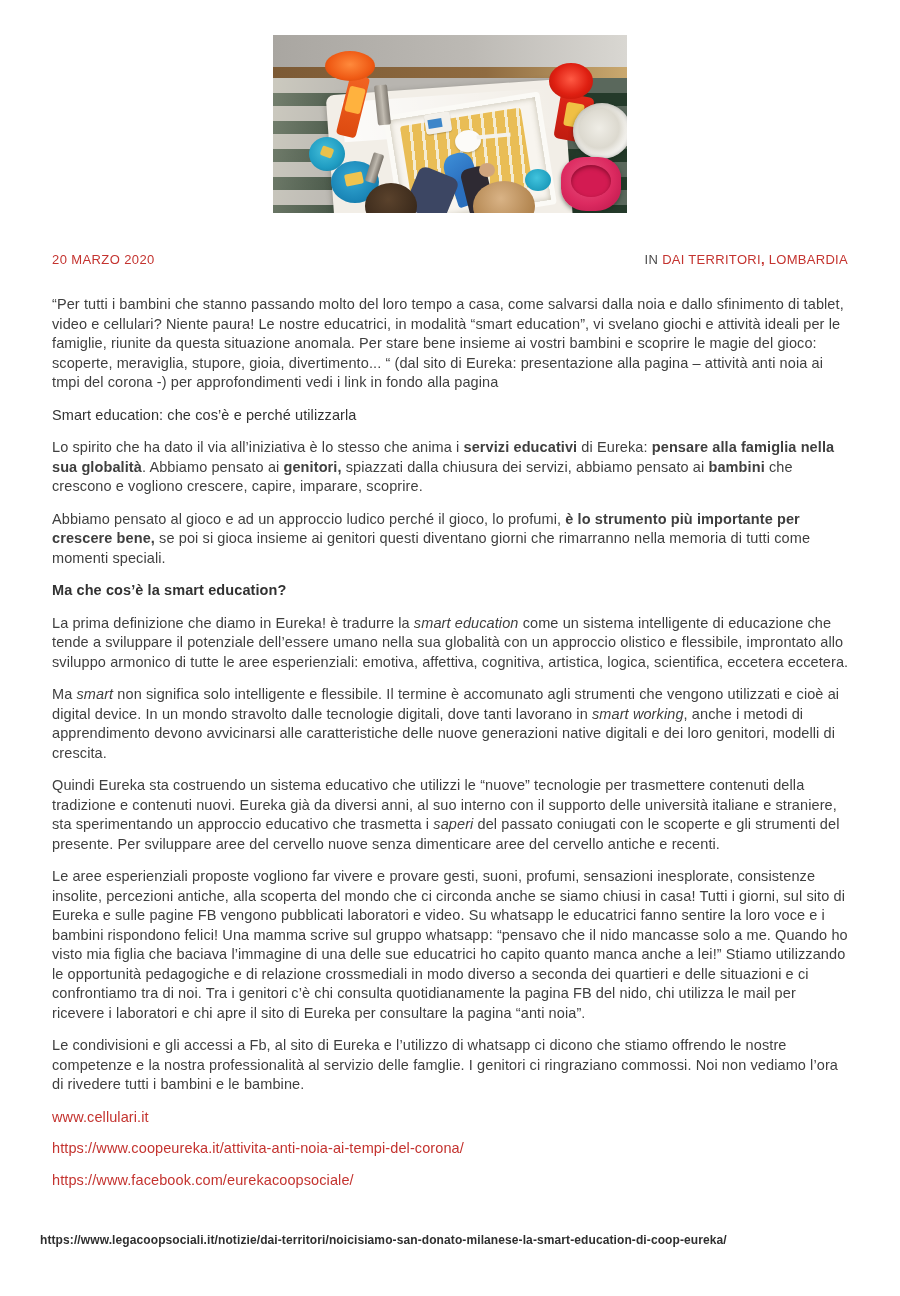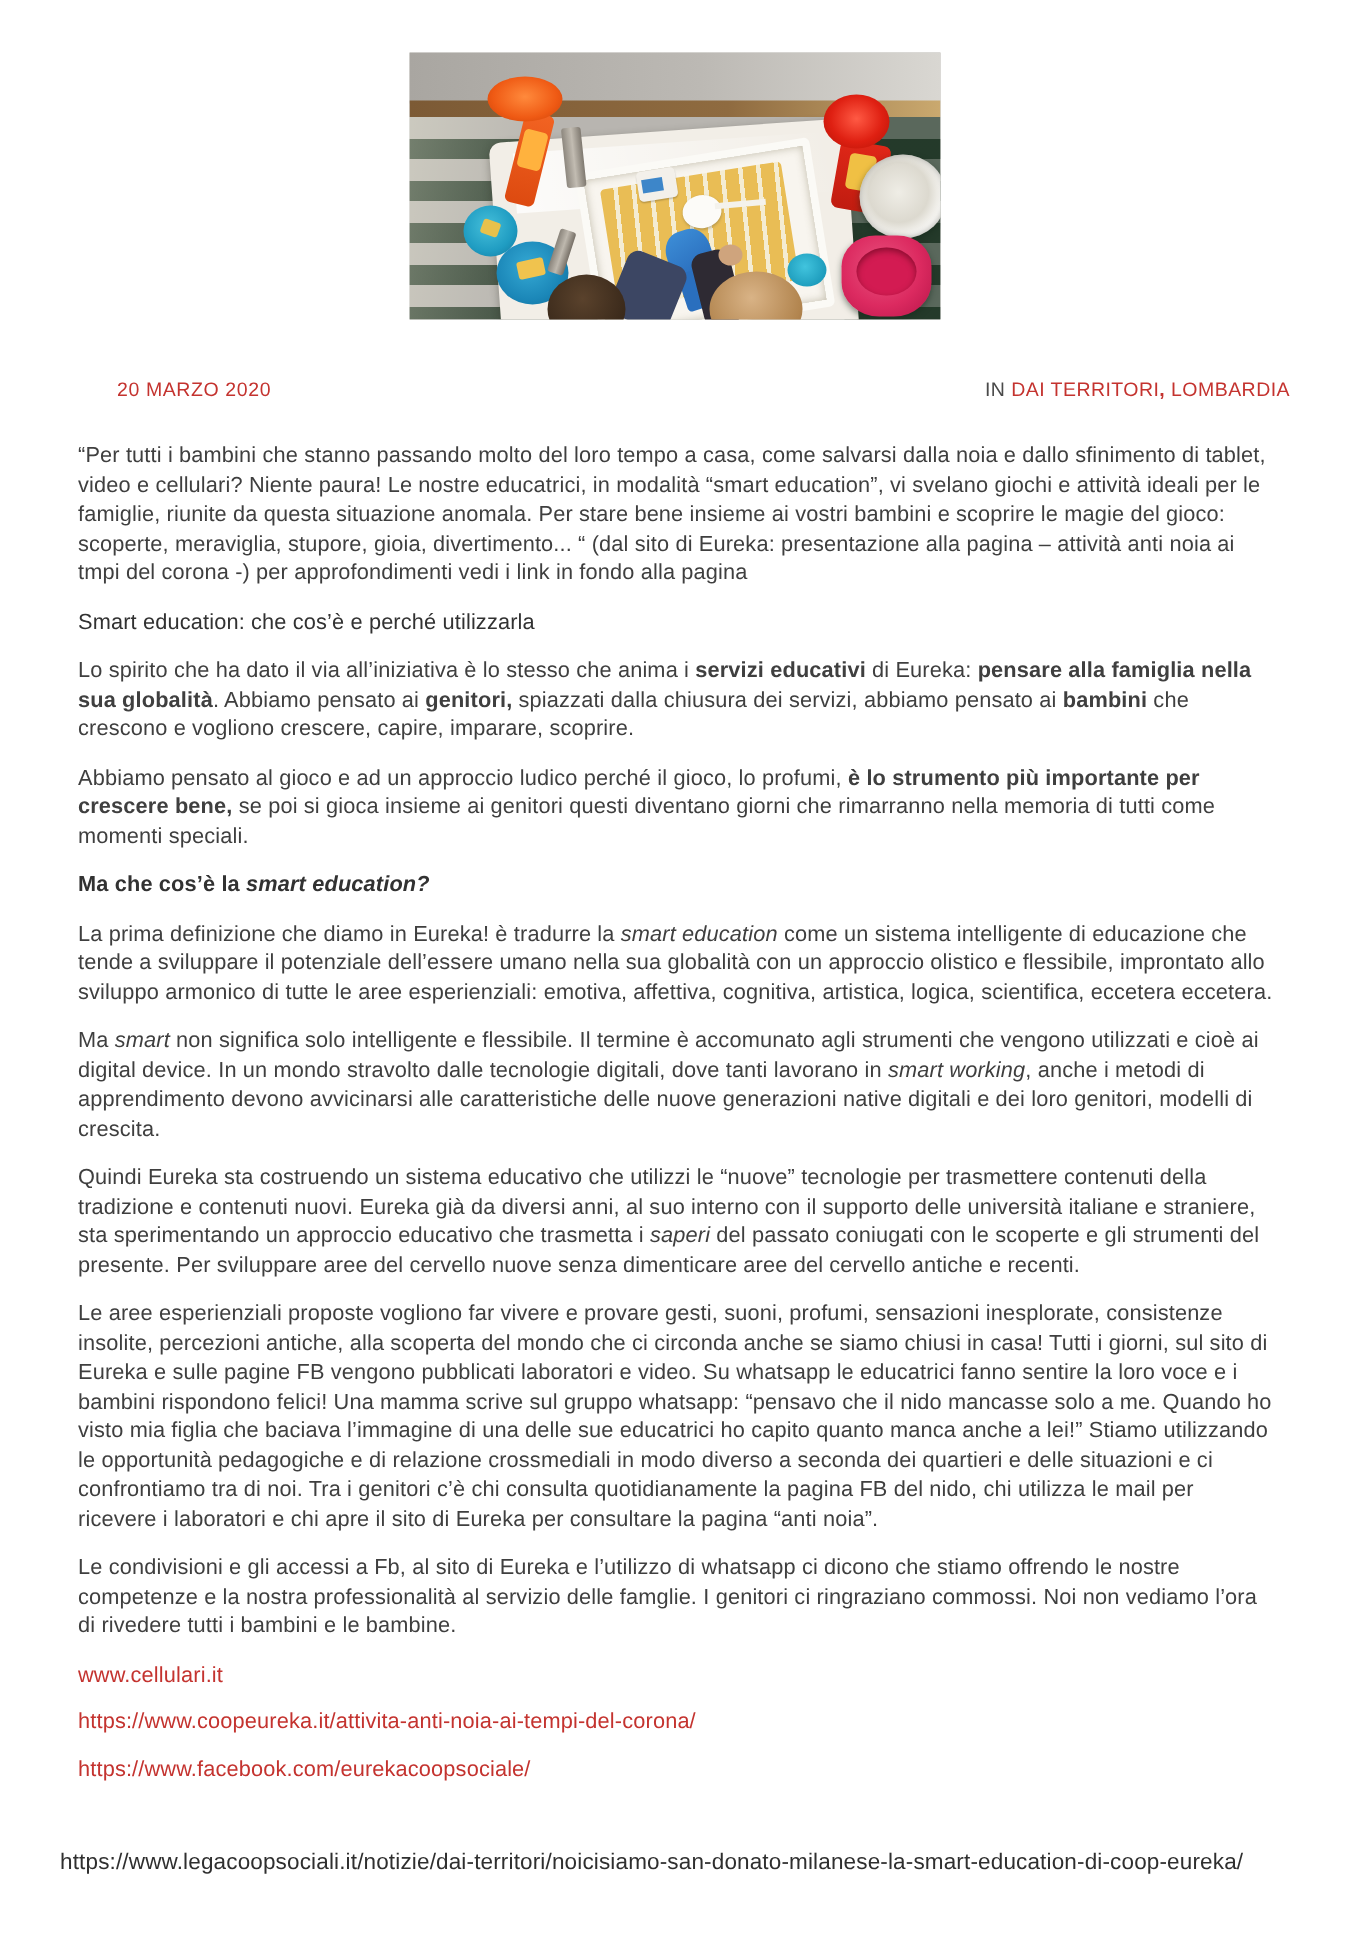--- a/index.html
+++ b/index.html
@@ -49,35 +49,35 @@
   .ph-scoop-head{left:172px;top:118px;width:30px;height:36px;background:linear-gradient(160deg,#3d8fd8,#2564b5);border-radius:40% 40% 50% 50%;transform:rotate(-18deg);}
   .ph-scoop-handle{left:182px;top:146px;width:13px;height:26px;background:#2a6fbe;transform:rotate(-18deg);border-radius:3px;}
   .ph-sleeve-l{left:138px;top:136px;width:42px;height:46px;background:#3c4663;transform:rotate(22deg);border-radius:8px;}
   .ph-arm-r{left:192px;top:132px;width:26px;height:50px;background:#2e2a33;transform:rotate(-14deg);border-radius:8px;}
   .ph-hand-r{left:206px;top:128px;width:16px;height:14px;background:#cfa47d;border-radius:50%;}
   .ph-head-l{left:92px;top:148px;width:52px;height:46px;border-radius:50%;background:radial-gradient(circle at 45% 35%,#5a422c 0%,#3b2a1b 70%);}
   .ph-head-r{left:200px;top:146px;width:62px;height:50px;border-radius:50%;background:radial-gradient(circle at 45% 35%,#d9b386 0%,#b2854f 70%,#97683a 100%);}
   .ph-cup-teal{left:252px;top:134px;width:26px;height:22px;border-radius:50%;background:radial-gradient(circle at 45% 40%,#41c4de 0%,#1e9dbd 70%);}
 
   
-  .meta{position:absolute;left:52px;right:40px;top:252px;display:flex;justify-content:space-between;align-items:baseline;font-size:13px;margin-left:26px;}
+  .meta{position:absolute;left:52px;right:52px;top:252px;display:flex;justify-content:space-between;align-items:baseline;font-size:13px;}
   .date{color:var(--accent);letter-spacing:.4px;}
   .cats{color:#4a4a4a;letter-spacing:.3px;}
   .cat{font-weight:400;color:var(--accent);text-decoration:none;cursor:pointer;}
   .cat-sep{color:var(--accent);font-weight:700;}
 
   
   .content{position:absolute;left:52px;right:50px;top:295px;font-size:14.5px;line-height:19.5px;color:var(--body);letter-spacing:.1px;}
   .content p{margin:0 0 13px;}
   .content .heading{font-weight:700;color:#323232;}
   .content .link-line{margin:0 0 12px;}
   .red-link{color:var(--accent);text-decoration:none;cursor:pointer;}
 
   
-  .footer-url{position:absolute;left:40px;top:1233px;font-size:15px;color:#2f2f2f;letter-spacing:.1px;}
+  .footer-url{position:absolute;left:40px;top:1233px;font-size:12px;color:#2f2f2f;letter-spacing:.1px;font-weight:bold;}
 </style>
 </head>
 <body>
 
 <div class="page">
 
   <div class="photo">
     <div class="ph-wall"></div>
     <div class="ph-board"></div>
     <div class="ph-carpet"></div>
@@ -121,21 +121,21 @@
   <div class="meta">
     <span class="date">20 MARZO 2020</span>
     <span class="cats"><span>IN </span><a class="cat">DAI TERRITORI</a><span class="cat-sep">, </span><a class="cat">LOMBARDIA</a></span>
   </div>
 
   <div class="content">
       <p class="para"><span>“Per tutti i bambini che stanno passando molto del loro tempo a casa, come salvarsi dalla noia e dallo sfinimento di tablet, video e cellulari? Niente paura! Le nostre educatrici, in modalità “smart education”, vi svelano giochi e attività ideali per le famiglie, riunite da questa situazione anomala. Per stare bene insieme ai vostri bambini e scoprire le magie del gioco:  scoperte, meraviglia, stupore, gioia, divertimento... “ (dal sito di Eureka: presentazione alla pagina – attività anti noia ai tmpi del corona -) per approfondimenti vedi i link in fondo alla pagina</span></p>
       <p class="heading"><span style="font-weight: 400;">Smart education: che cos’è e perché utilizzarla</span></p>
       <p class="para"><span>Lo spirito che ha dato il via all’iniziativa è lo stesso che anima i </span><span style="font-weight: 700;">servizi educativi</span><span> di Eureka: </span><span style="font-weight: 700;">pensare alla famiglia nella sua globalità</span><span>.  Abbiamo pensato ai </span><span style="font-weight: 700;">genitori,</span><span> spiazzati dalla chiusura dei servizi, abbiamo pensato ai </span><span style="font-weight: 700;">bambini</span><span> che crescono e vogliono crescere, capire, imparare, scoprire.</span></p>
       <p class="para"><span>Abbiamo pensato al gioco e ad un approccio ludico perché il gioco, lo profumi, </span><span style="font-weight: 700;">è lo strumento più importante per crescere bene,</span><span> se poi si gioca insieme ai genitori questi diventano giorni che rimarranno nella memoria di tutti come momenti speciali.</span></p>
-      <p class="heading"><span style="font-weight: 700; text-align: right;">Ma che cos’è la </span><span style="font-weight: 700; font-style: italic;">smart education?</span></p>
+      <p class="heading"><span style="font-weight: 700; text-align: right;">Ma che cos’è la </span><span style="font-weight: 700; ">smart education?</span></p>
       <p class="para"><span>La prima definizione che diamo in Eureka! è tradurre la </span><span style="font-style: italic;">smart education</span><span> come un sistema intelligente di educazione che tende a sviluppare il potenziale dell’essere umano nella sua globalità con un approccio olistico e flessibile, improntato allo sviluppo armonico di tutte le aree esperienziali: emotiva, affettiva, cognitiva, artistica, logica, scientifica, eccetera eccetera.</span></p>
       <p class="para"><span>Ma </span><span style="font-style: italic;">smart</span><span> non significa solo intelligente e flessibile. Il termine è accomunato agli strumenti che vengono utilizzati e cioè ai digital device.  In un mondo stravolto dalle tecnologie digitali, dove tanti lavorano in </span><span style="font-style: italic;">smart working</span><span>, anche i metodi di apprendimento devono avvicinarsi alle caratteristiche delle nuove generazioni native digitali e dei loro genitori, modelli di crescita.</span></p>
       <p class="para"><span>Quindi Eureka sta costruendo un sistema educativo che utilizzi le “nuove” tecnologie per trasmettere contenuti della tradizione e contenuti nuovi. Eureka già da diversi anni, al suo interno con il supporto delle università italiane e straniere, sta sperimentando un approccio educativo che trasmetta i </span><span style="font-style: italic;">saperi</span><span> del passato coniugati con le scoperte e gli strumenti del presente. Per sviluppare aree del cervello nuove senza dimenticare aree del cervello antiche e recenti.</span></p>
       <p class="para"><span>Le aree esperienziali proposte vogliono far vivere e provare gesti, suoni, profumi, sensazioni inesplorate, consistenze insolite, percezioni antiche, alla scoperta del mondo che ci circonda anche se siamo chiusi in casa! Tutti i giorni, sul sito di Eureka e sulle pagine FB vengono pubblicati laboratori e video. Su whatsapp le educatrici fanno sentire la loro voce e i bambini rispondono felici! Una mamma scrive sul gruppo whatsapp: “pensavo che il nido mancasse solo a me. Quando ho visto mia figlia che baciava l’immagine di una delle sue educatrici ho capito quanto manca anche a lei!” Stiamo utilizzando le opportunità pedagogiche e di relazione crossmediali in modo diverso a seconda dei quartieri e delle situazioni e ci confrontiamo tra di noi. Tra i genitori c’è chi consulta quotidianamente la pagina FB del nido, chi utilizza le mail per ricevere i laboratori e chi apre il sito di Eureka per consultare la pagina “anti noia”.</span></p>
       <p class="para"><span>Le condivisioni e gli accessi a Fb, al sito di Eureka e l’utilizzo di whatsapp ci dicono che stiamo offrendo le nostre competenze e la nostra professionalità al servizio delle famglie. I genitori ci ringraziano commossi. Noi non vediamo l’ora di rivedere tutti i bambini e le bambine.</span></p>
       <p class="link-line"><a class="red-link" href="#">www.cellulari.it</a></p>
       <p class="link-line"><a class="red-link" href="#">https://www.coopeureka.it/attivita-anti-noia-ai-tempi-del-corona/</a></p>
       <p class="link-line"><a class="red-link" href="#">https://www.facebook.com/eurekacoopsociale/</a></p>
     </div>
 

